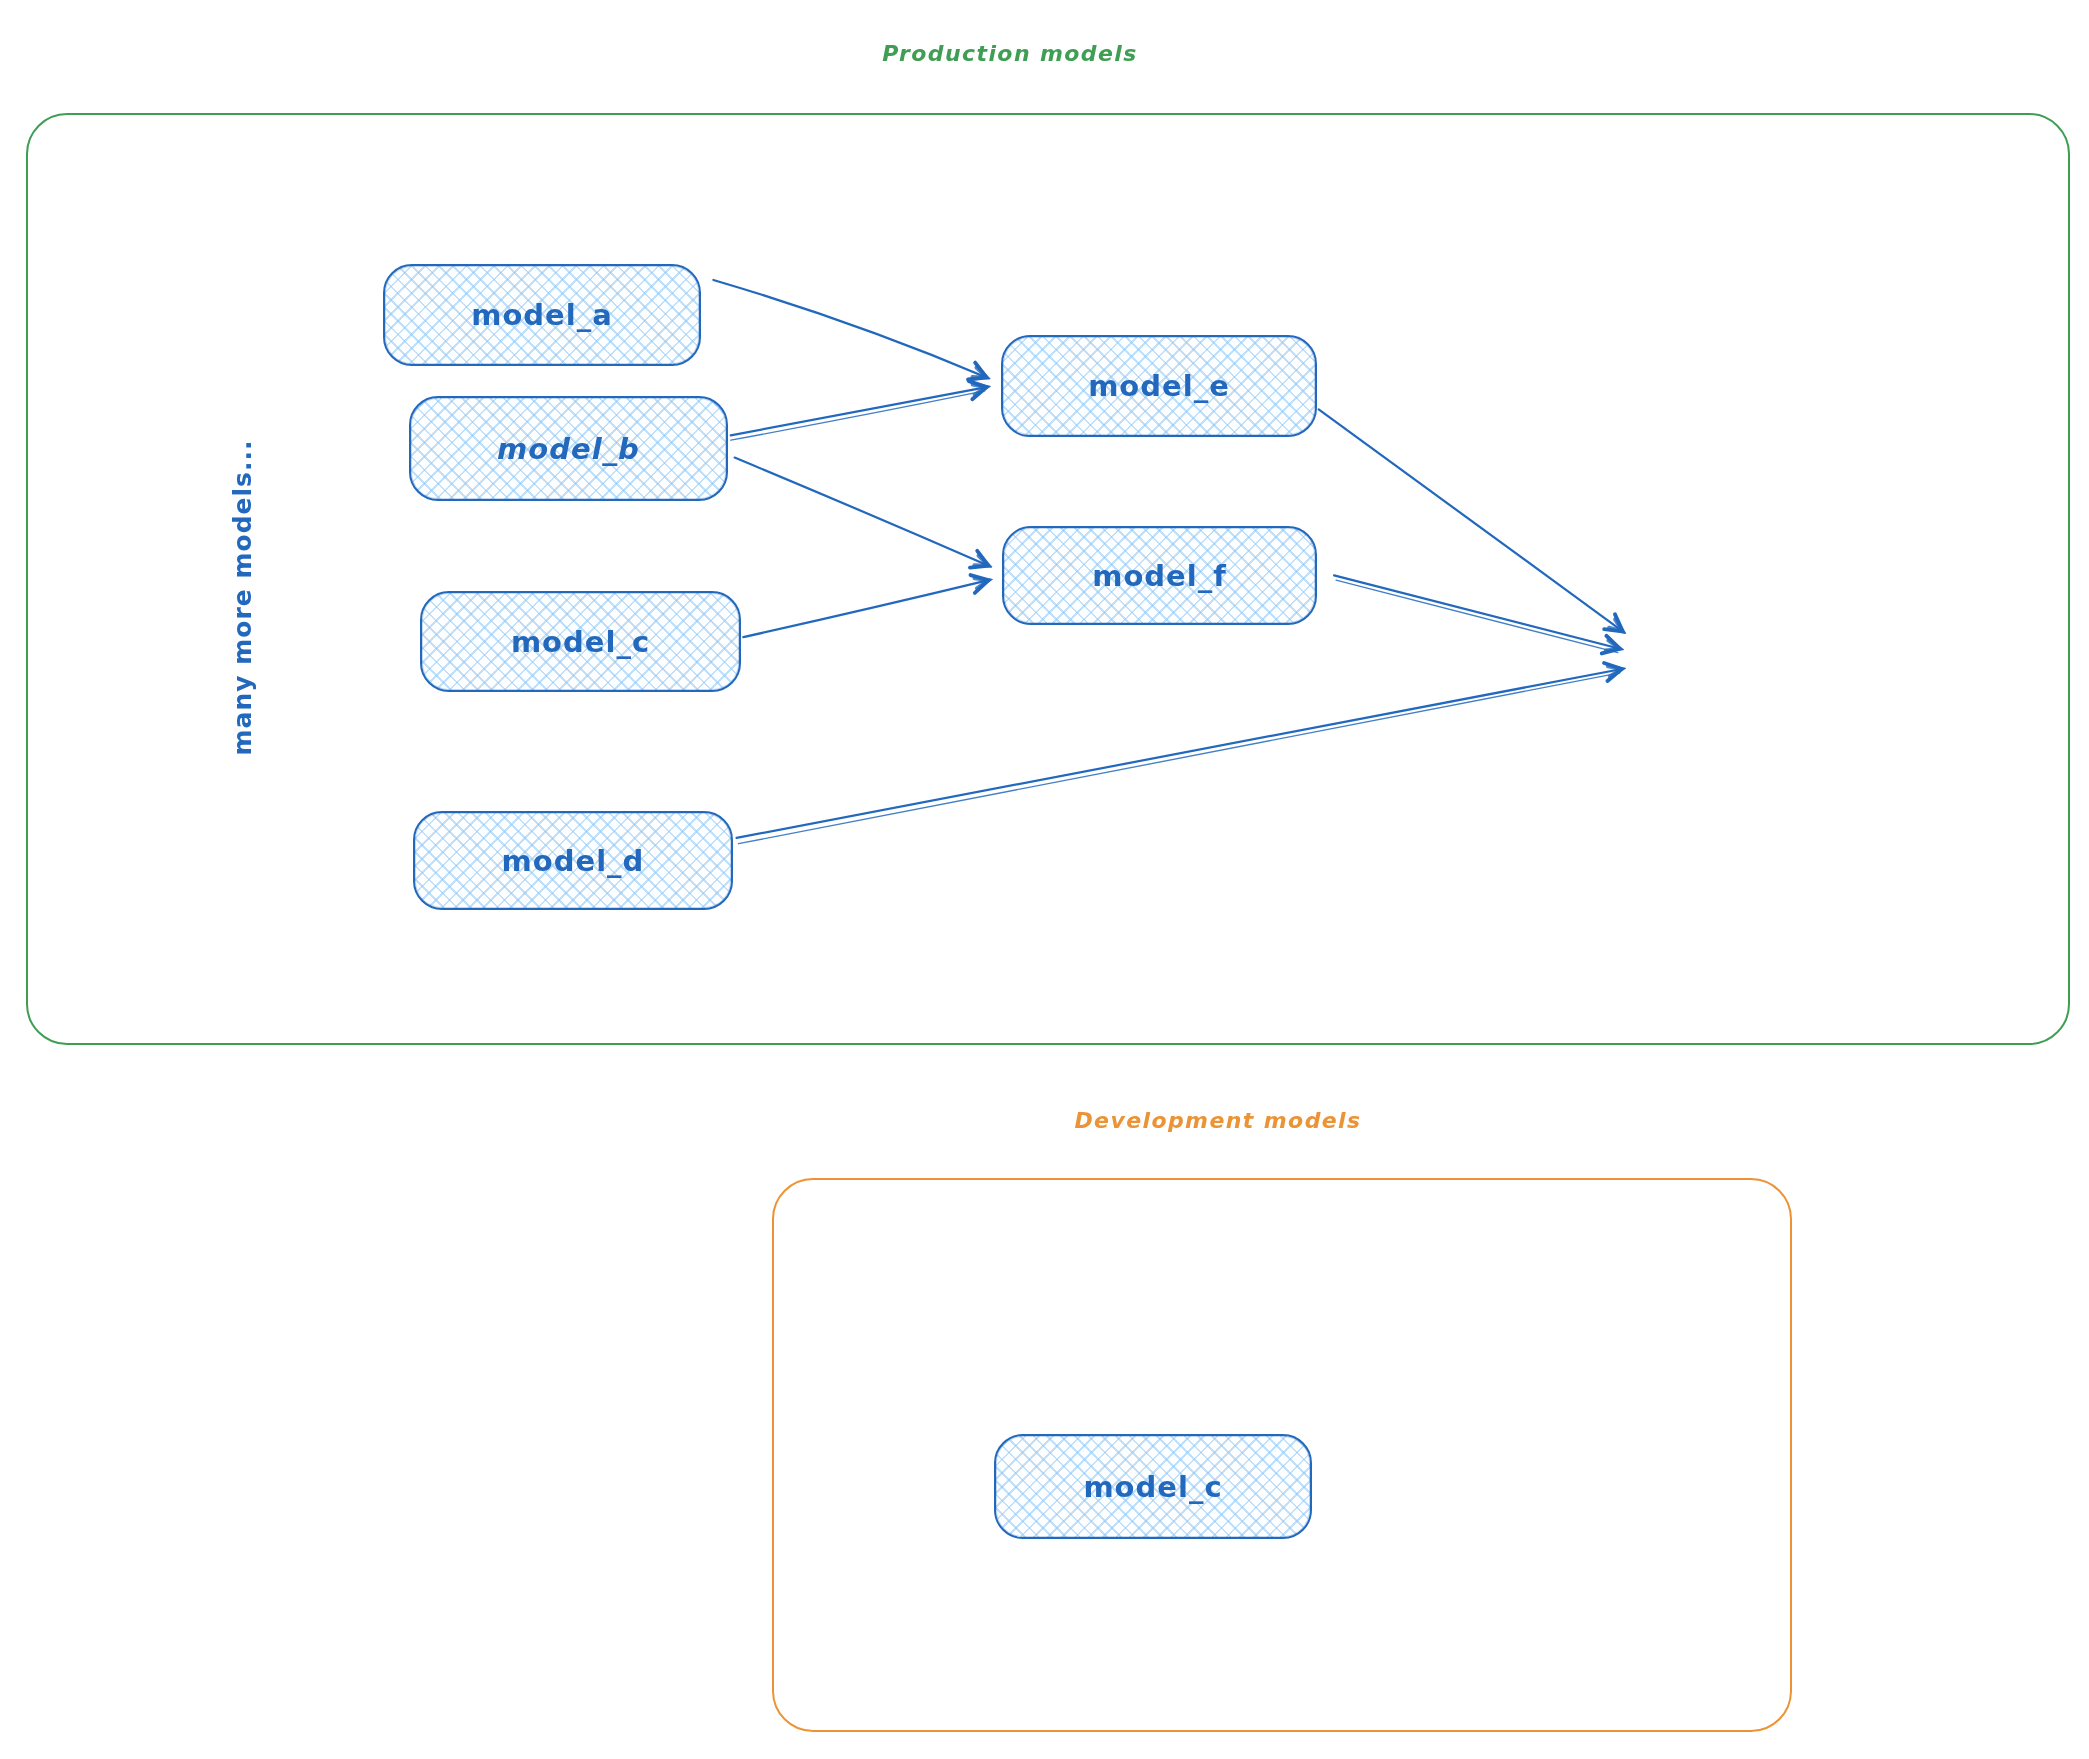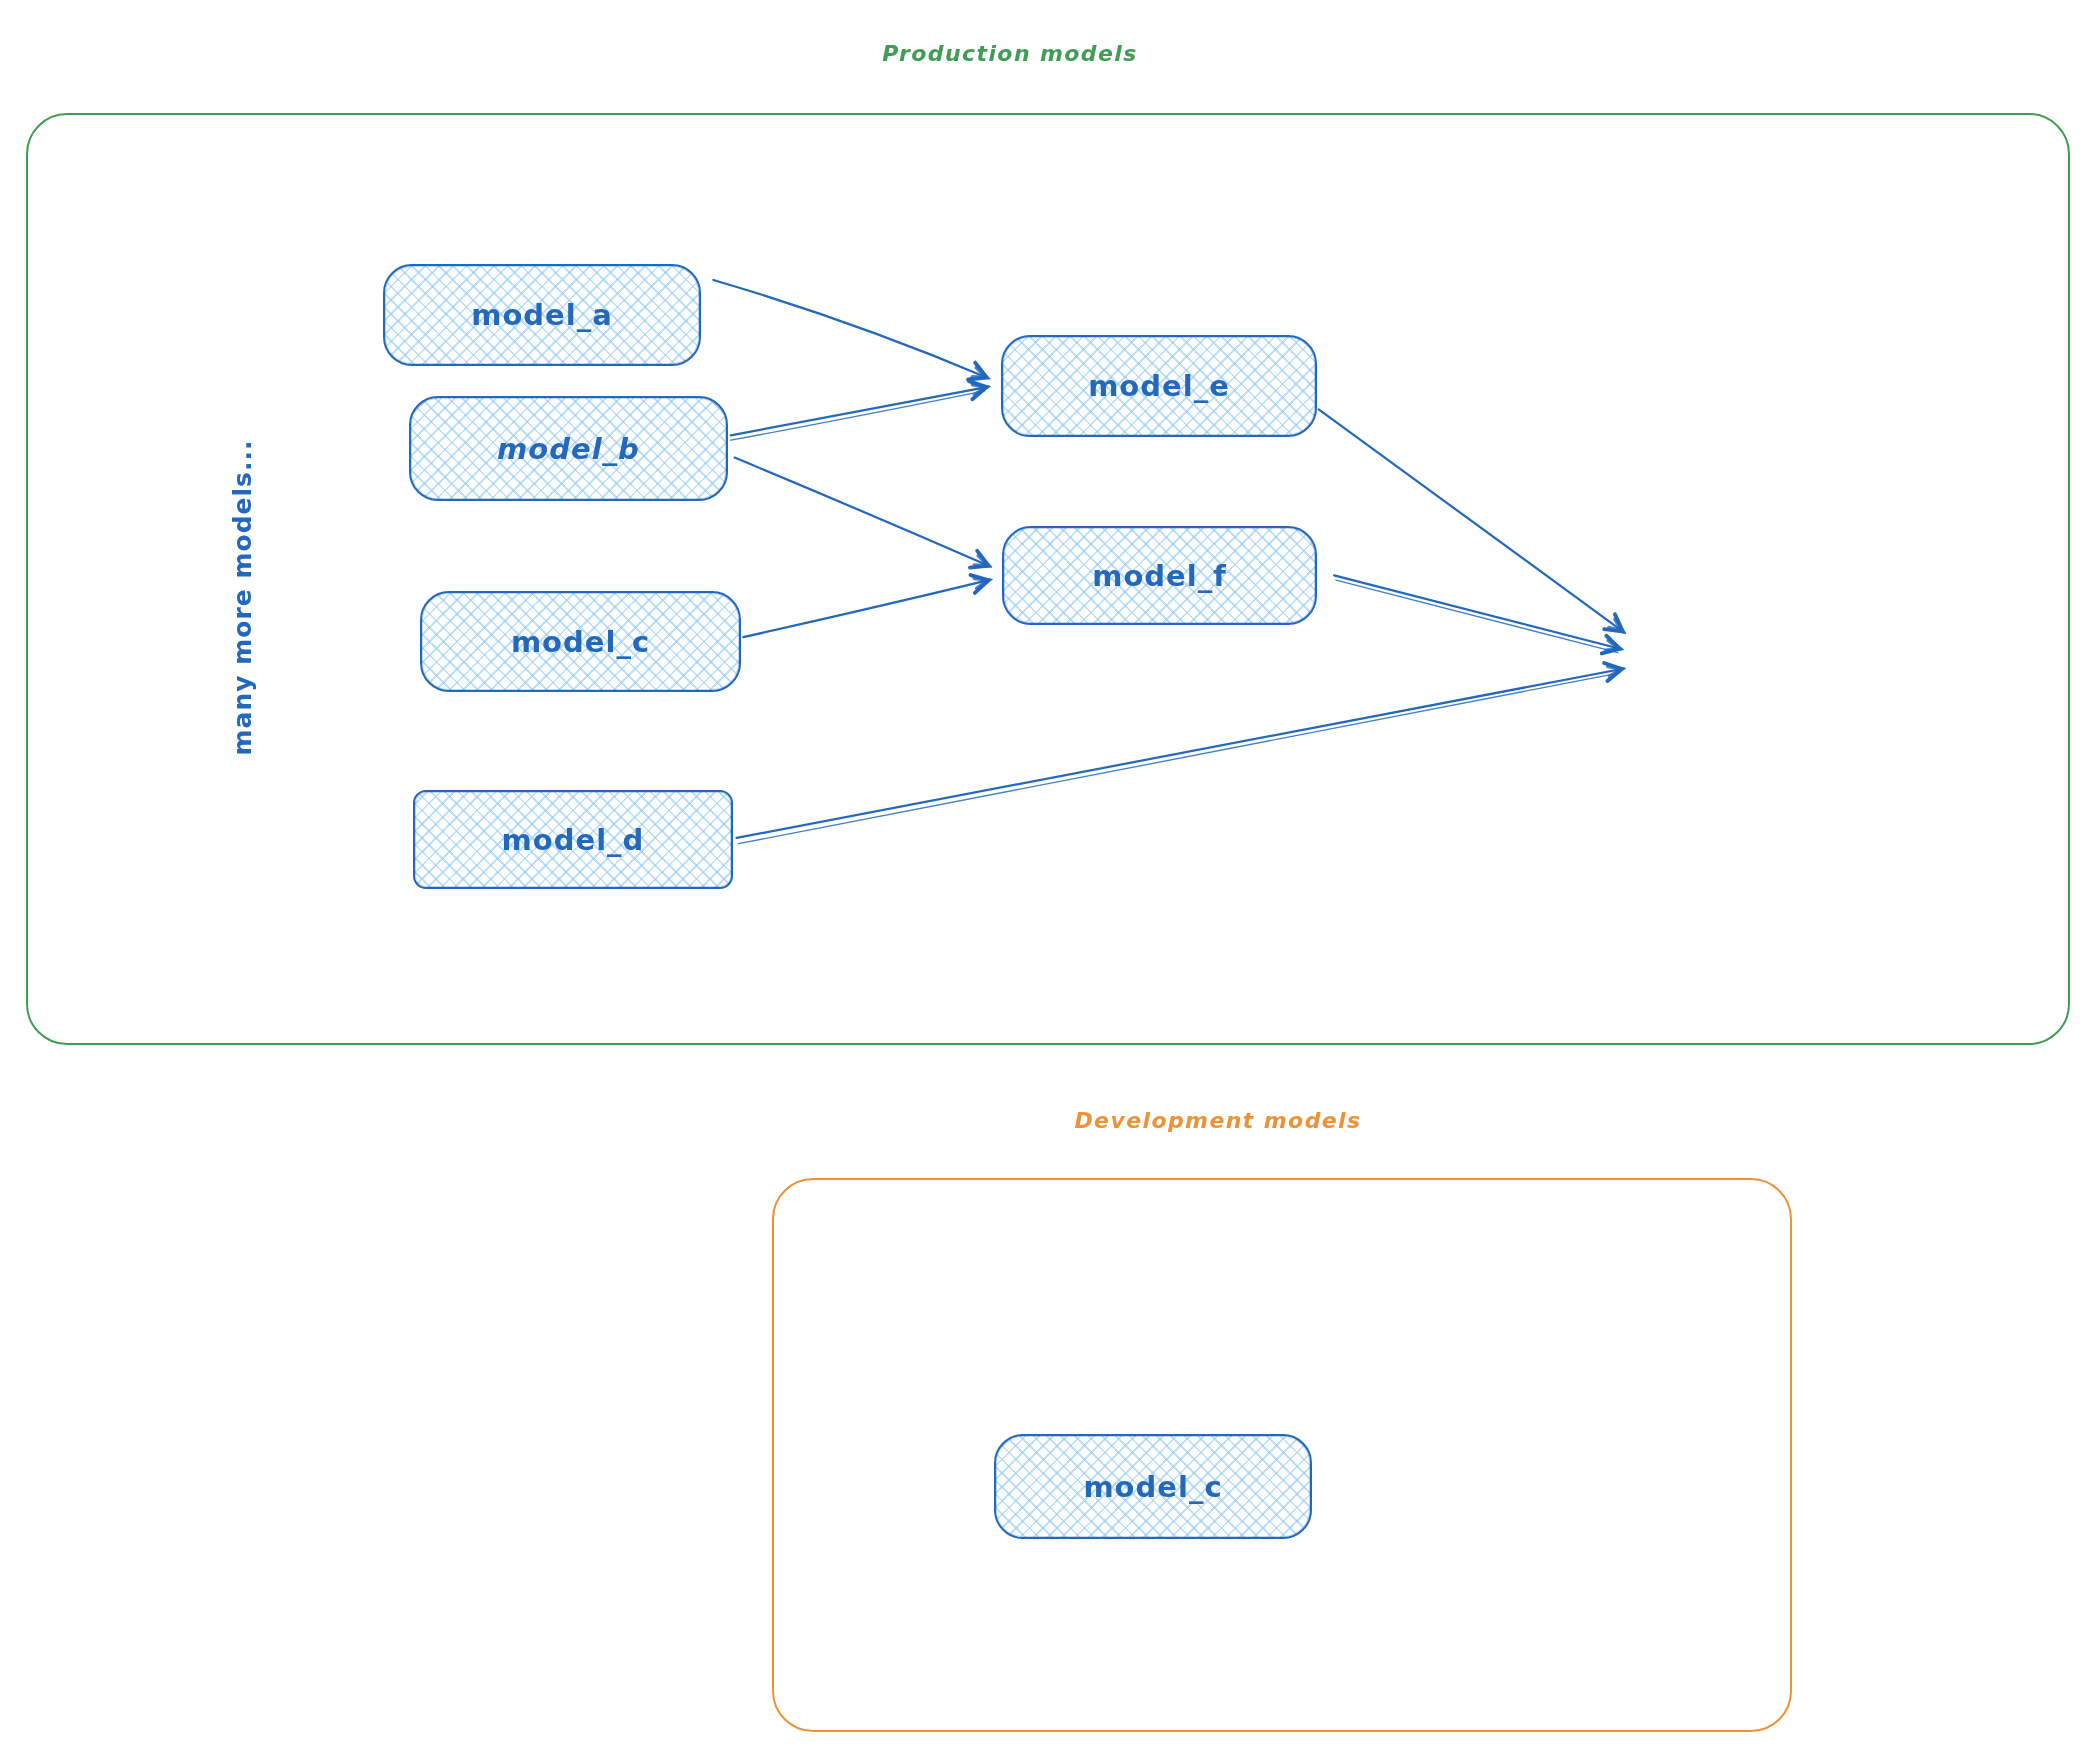--- a/index.html
+++ b/index.html
@@ -41,21 +41,21 @@
     color:var(--blue);font-size:29px;font-weight:600;letter-spacing:1px;
     background:
       repeating-linear-gradient(45deg,  var(--hatch) 0 1.9px, transparent 1.9px 9.7px),
       repeating-linear-gradient(-45deg, var(--hatch) 0 1.9px, transparent 1.9px 9.7px),
       #fdfeff;
     box-shadow:inset 0 0 0 1px rgba(34,104,189,.25);
   }
   .node-a{left:383px;top:220px;width:314px;height:98px;margin-top:44px;}
   .node-b{left:409px;top:396px;width:315px;height:101px;font-style:italic;}
   .node-c{left:420px;top:591px;width:317px;height:97px;}
-  .node-d{left:413px;top:790px;width:316px;height:95px;border-radius:13px;}
+  .node-d{left:413px;top:811px;width:316px;height:95px;}
   .node-e{left:1001px;top:335px;width:312px;height:98px;}
   .node-f{left:1002px;top:526px;width:311px;height:95px;}
   .node-g{left:1635px;top:610px;width:309px;height:98px;}
   .node-c-dev{left:994px;top:1434px;width:314px;height:101px;}
 
   .side-note{
     position:absolute;left:99px;top:594px;width:290px;height:33px;
     transform:rotate(-90deg);transform-origin:center;
     color:var(--blue);font-size:25px;font-weight:600;letter-spacing:1px;
     text-align:center;white-space:nowrap;

